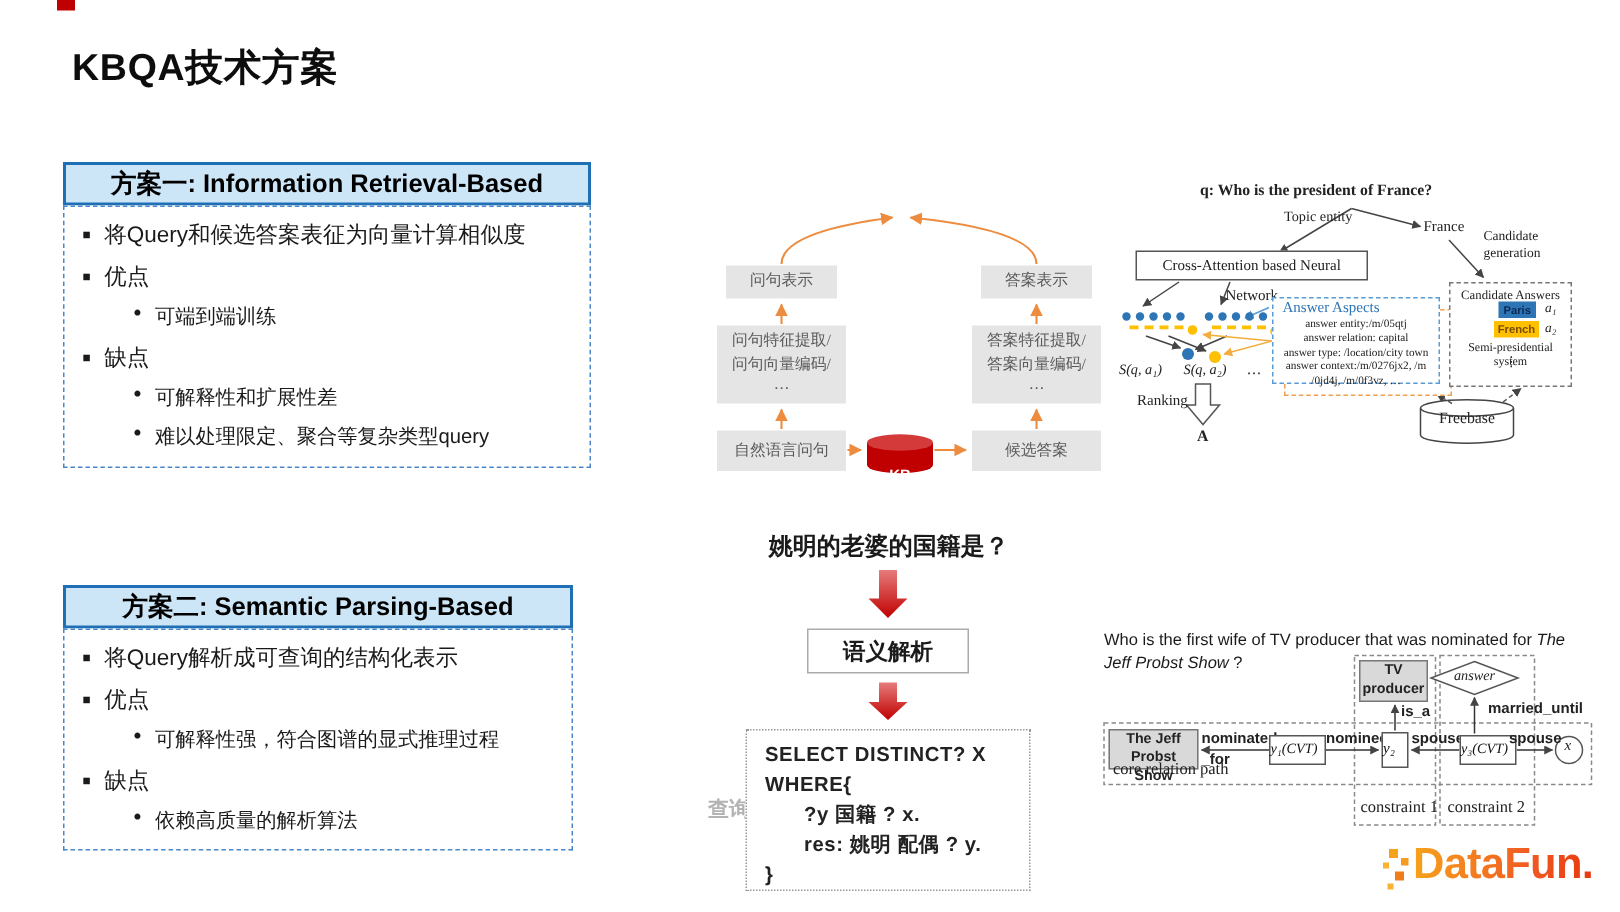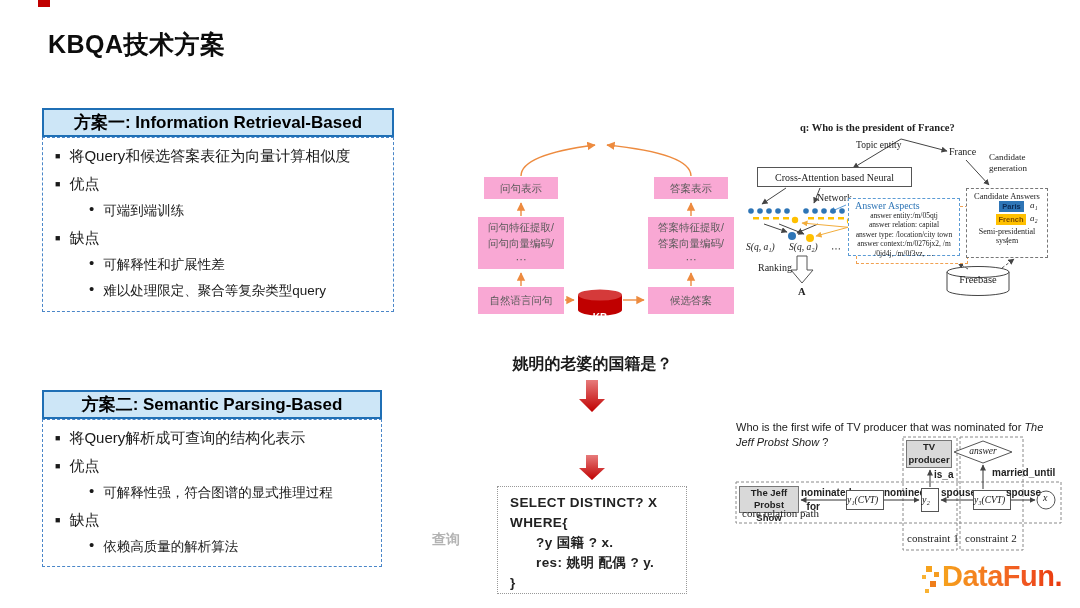--- a/index.html
+++ b/index.html
@@ -13,21 +13,21 @@
   
   .panel-h{background:#CDE6F7;border:2px solid #1F6FB5;box-sizing:border-box;
            text-align:center;font-weight:700;font-size:17px;color:#000;}
   .panel-b{border:1.5px dashed #4A86C8;box-sizing:border-box;background:#fff;}
   .li{display:flex;align-items:flex-start;}
   .l1{margin:9px 0 0 12px;font-size:15px;font-weight:400;color:#1a1a1a;}
   .l2{margin:8px 0 0 46px;font-size:13.5px;color:#1a1a1a;}
   .blt1{font-size:9px;margin:4px 9px 0 0;color:#1a1a1a;}
   .blt2{font-size:15px;margin:-2px 9px 0 0;color:#1a1a1a;}
   
-  .gbox{background:#f9a8d4;color:#595959;text-align:center;box-sizing:border-box;}
+  .gbox{background:#e5e5e5;color:#595959;text-align:center;box-sizing:border-box;font-family:Liberation Serif, serif;}
   .redbox{background:#C00000;color:#fff;text-align:center;box-sizing:border-box;border-radius:2px;}
   .ml{white-space:pre-line;}
   
   .serif{font-family:"Liberation Serif","DejaVu Serif",serif;}
   .it{font-style:italic;}
   .dashbox{border:1px dashed #777;box-sizing:border-box;background:#fff;}
   .sp-box{border:1px solid #ABABAB;background:#fff;text-align:center;box-sizing:border-box;}
   .sparql{border:1px dotted #999;background:#fff;box-sizing:border-box;
           font-size:13.5px;font-weight:600;color:#222;letter-spacing:.4px;}
   .sparql .line{line-height:20px;padding-left:12px;}
@@ -252,21 +252,22 @@
   <div class="abs serif" style="left:1003px;top:236px;font-size:9px;color:#222;">⋮</div>
 
   <div class="abs serif it" style="left:746px;top:242px;font-size:9.5px;color:#222;">S(q, a₁)</div>
   <div class="abs serif it" style="left:789px;top:242px;font-size:9.5px;color:#222;">S(q, a₂)</div>
   <div class="abs serif" style="left:831px;top:243px;font-size:10px;color:#222;">⋯</div>
   <div class="abs serif" style="left:758px;top:262px;font-size:10px;color:#222;">Ranking</div>
   <div class="abs serif" style="left:798px;top:286px;font-size:10.5px;font-weight:700;color:#222;">A</div>
   <div class="abs serif" style="left:947px;top:274px;width:62px;text-align:center;font-size:10.5px;color:#222;">Freebase</div>
 
   <div class="abs" style="left:505px;top:354px;width:175px;text-align:center;font-size:16px;font-weight:700;color:#1a1a1a;">姚明的老婆的国籍是？</div>
-  <div class="abs qlabel" style="left:432px;top:531px;">查询</div>
+  <div class="abs sp-box" style="left:538px;top:419px;width:108px;height:30px;line-height:30px;font-size:15px;font-weight:700;color:#1a1a1a;">语义解析</div>
+  <div class="abs qlabel" style="left:472px;top:531px;">查询</div>
   <div class="abs sparql" style="left:497px;top:486px;width:190px;height:108px;padding-top:6px;">
     <div class="line">SELECT DISTINCT? X</div>
     <div class="line">WHERE{</div>
     <div class="line indent">?y 国籍 ? x.</div>
     <div class="line indent">res: 姚明 配偶 ? y.</div>
     <div class="line">}</div>
   </div>
 
   <div class="abs" style="left:736px;top:420px;width:340px;font-size:11px;line-height:1.35;color:#1a1a1a;">
     <span>Who is the first wife of TV producer that was nominated for </span><span class="it">The</span><br>

